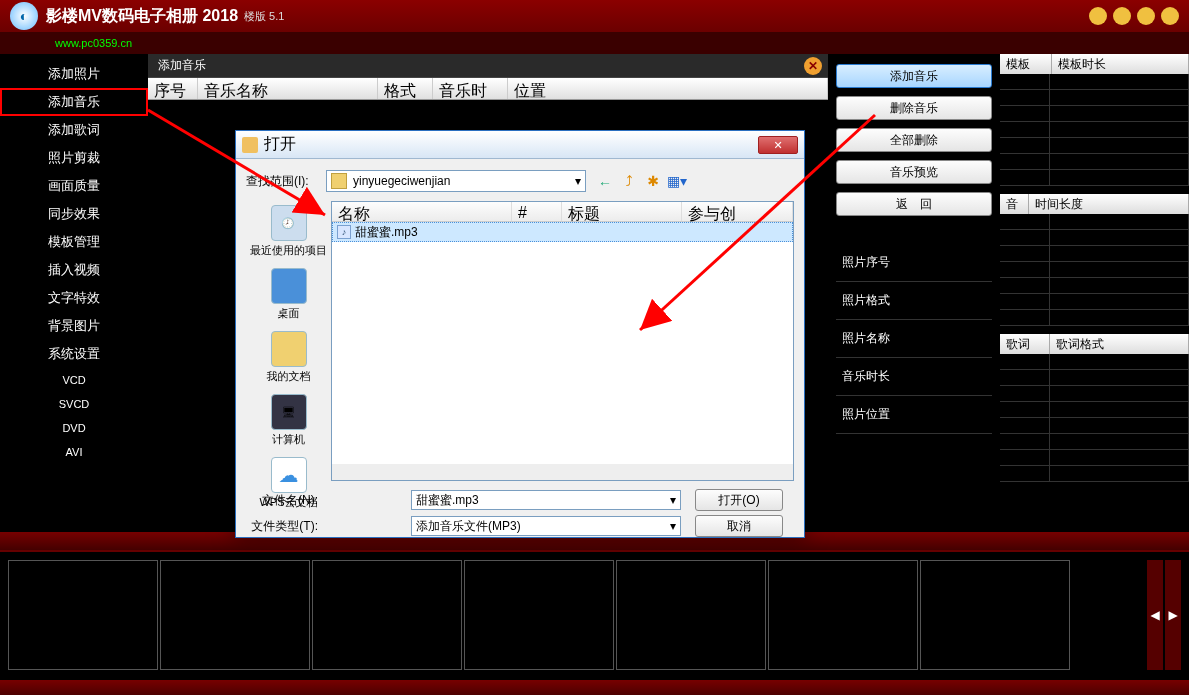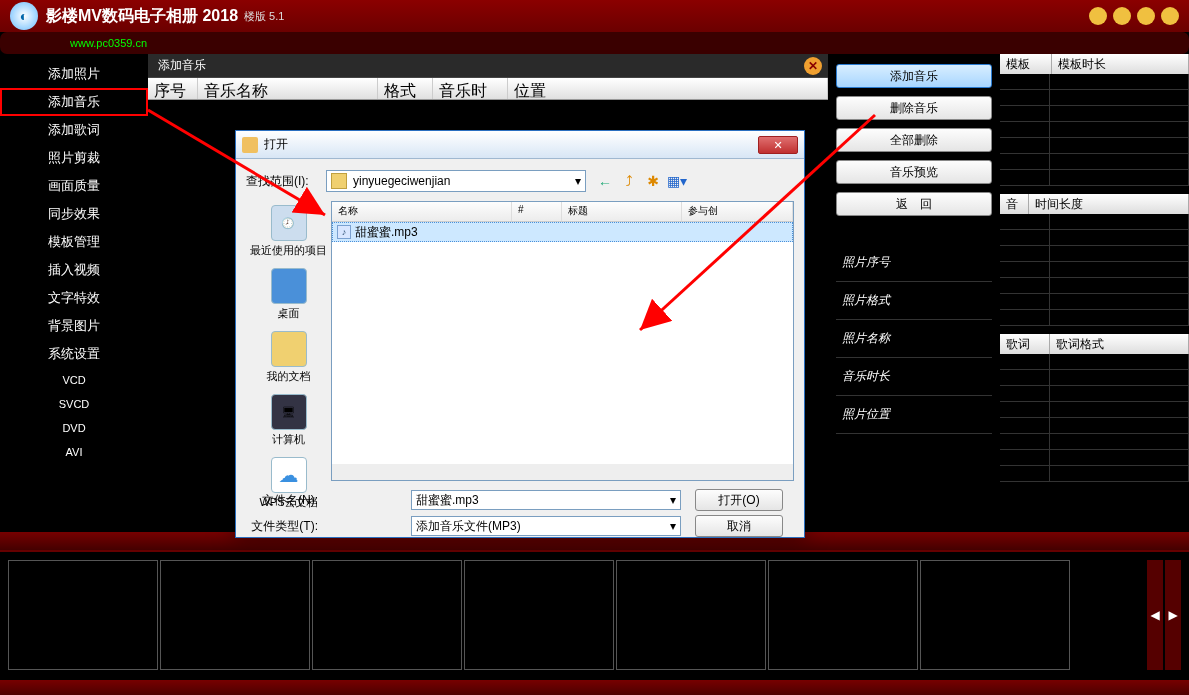--- a/index.html
+++ b/index.html
@@ -13,21 +13,21 @@
 .titlebar .logo { width: 28px; height: 28px; border-radius: 50%; background: radial-gradient(circle, #fff, #6bf); margin-right: 8px; display:flex;align-items:center;justify-content:center;font-size:14px;color:#06a; }
 .titlebar .version { font-size: 11px; margin-left: 6px; color: #ddd; font-weight: normal; }
 .titlebar .spacer { flex: 1; }
 .tb-btn { width: 18px; height: 18px; border-radius: 50%; margin-left: 6px; cursor: pointer; }
 .tb-btn.min { background: #f0c040; }
 .tb-btn.home { background: #f0c040; }
 .tb-btn.menu { background: #f0c040; }
 .tb-btn.close { background: #f0c040; }
 
 
-.substrip { height: 22px; background: #3a0000; color: #0f0; font-size: 11px; padding-left: 70px; display:flex; align-items:center;border-radius:7px; }
+.substrip { height: 22px; background: #3a0000; color: #0f0; font-size: 11px; padding-left: 55px; display:flex; align-items:center; }
 
 
 .content { display: flex; height: 478px; background: #000; position: relative; }
 
 
 .sidebar { width: 148px; background: #000; padding-top: 6px; }
 .sidebar .side-item { height: 28px; display:flex; align-items:center; justify-content:center; color:#fff; font-size:13px; cursor:pointer; }
 .sidebar .side-item.small { font-size: 11px; height: 24px; }
 .sidebar .highlight-box { border: 2px solid #f00; }
 
@@ -36,58 +36,58 @@
 .midpanel-inner { position: relative; width: 100%; height: 100%; }
 .tab-strip { background: #2a2a2a; height: 24px; display: flex; align-items:center; padding-left: 10px; color:#fff; border-bottom:1px solid #444; }
 .tab-strip .tab-close { margin-left:auto; margin-right:6px; width:18px;height:18px;border-radius:50%;background:#f0a030; display:flex;align-items:center;justify-content:center;color:#800;font-weight:bold;cursor:pointer; }
 .list-header { background: linear-gradient(#fff,#e0e0e0); height: 22px; display:flex; border-bottom:1px solid #999; }
 .list-header div { border-right:1px solid #ccc; padding:3px 6px; font-size:16px; color:#000; }
 
 
 .rightpanel { flex: 0 0 172px; background: #000; padding: 10px 8px; }
 .action-btn { width: 100%; height: 24px; margin-bottom: 8px; background: linear-gradient(#fdfdfd,#e5e5e5); border:1px solid #888; border-radius:3px; font-size:12px; cursor:pointer; }
 .action-btn.active { background: linear-gradient(#d8eeff,#a8d6ff); border-color:#2a7bd0; }
-.info-block { margin-top: 20px; color:#fff; font-size:12px;font-style:italic; }
+.info-block { margin-top: 20px; color:#fff; font-size:12px; }
 .info-block div { padding: 10px 6px; border-bottom:1px solid #333; }
 
 
 .misc-tables { flex:1; background:#000; padding:0; }
 .mt-header { display:flex; background:linear-gradient(#fff,#ddd); height:20px; }
 .mt-header div { border-right:1px solid #aaa; padding:2px 6px; font-size:12px; }
 .mt-body { }
 .mt-body .row { display:flex; height:16px; border-bottom:1px solid #333; }
 .mt-body .row div { border-right:1px solid #333; }
 
 
 .bottomstrip { height:130px; background:#000; border-top:2px solid #600; display:flex; padding:8px; gap:2px; position:relative; }
 .thumb { width:150px; height:110px; border:1px solid #555; background:#000; }
 .scrollbtn { width:16px; height:110px; background:#500; color:#fff; display:flex; align-items:center; justify-content:center; cursor:pointer; }
 .bottom-redbar { height:18px; background:linear-gradient(#700,#400); }
 
 
 .dialog { position:absolute; left:235px; top:130px; width:570px; height:408px; background:#f0f0f0; border:1px solid #2a6fc0; box-shadow:0 0 20px rgba(0,0,0,0.5); z-index: 100; }
 .dialog-title { height:28px; background:linear-gradient(#fff,#d8e6f5); display:flex; align-items:center; padding:0 6px; border-bottom:1px solid #a0b8d0; }
 .dialog-title .dt-icon { width:16px;height:16px;background:#f0c060;border-radius:2px;margin-right:6px; }
-.dialog-title .dt-text { font-size:12px; }
+.dialog-title .dt-text { font-size:16px; }
 .dialog-title .dt-close { margin-left:auto; width:40px; height:18px; background:linear-gradient(#e07070,#c03030); border:1px solid #a02020; border-radius:2px; color:#fff; text-align:center; font-size:11px; line-height:16px; cursor:pointer; }
 .dialog-body { padding:8px 10px; }
 .range-row { display:flex; align-items:center; height:28px; margin-bottom:6px; }
 .range-row label { width:80px; padding-right:8px; font-size:12px; }
 .range-select { flex:0 0 260px; height:22px; border:1px solid #7a9ec0; background:#fff; display:flex; align-items:center; padding:0 4px; font-size:12px; }
 .range-select .folder-ico{width:16px;height:16px;background:#f0d070;border:1px solid #c0a040;margin-right:6px;}
 .range-select .dd{margin-left:auto;}
 .nav-icons { display:flex; gap:6px; margin-left:10px; }
 .nav-icons span { width:18px;height:18px; display:flex;align-items:center;justify-content:center; cursor:pointer; font-size:14px; }
 .dlg-main { display:flex; height:280px; }
 .places { width:85px; display:flex; flex-direction:column; align-items:center; gap:10px; padding-top:4px; }
 .place { display:flex; flex-direction:column; align-items:center; font-size:11px; cursor:pointer; }
 .place .pic { width:36px;height:36px; background:#cde; border:1px solid #9bc; border-radius:4px; margin-bottom:2px; display:flex;align-items:center;justify-content:center; }
 .file-area { flex:1; border:1px solid #7a9ec0; background:#fff; display:flex; flex-direction:column; }
 .file-cols { display:flex; height:20px; background:linear-gradient(#fdfdfd,#ececec); border-bottom:1px solid #ccc; }
-.file-cols div { border-right:1px solid #ddd; padding:2px 6px; font-size:10px; }
+.file-cols div { border-right:1px solid #ddd; padding:2px 6px; font-size:16px; }
 .file-list { flex:1; overflow:auto; }
 .file-row { height:20px; display:flex; align-items:center; padding:0 4px; font-size:12px; cursor:pointer; }
 .file-row.sel { background:#cde8ff; border:1px dotted #4a90d9; }
 .file-row .file-ico { width:14px;height:14px; background:#d8e6ff; border:1px solid #7aa0d0; margin-right:4px; display:flex;align-items:center;justify-content:center;font-size:9px;color:#357; }
 .hscroll { height:16px; background:#eee; }
 .bottom-rows { padding:6px 0 0 0; }
 .brow { display:flex; align-items:center; height:26px; }
 .brow label { width:80px; text-align:right; padding-right:8px; font-size:12px; }
 .brow .bsel { width:270px; height:20px; border:1px solid #7a9ec0; background:#fff; padding:1px 4px; font-size:12px; display:flex; align-items:center; }
 .brow .bsel .dd { margin-left:auto; }

